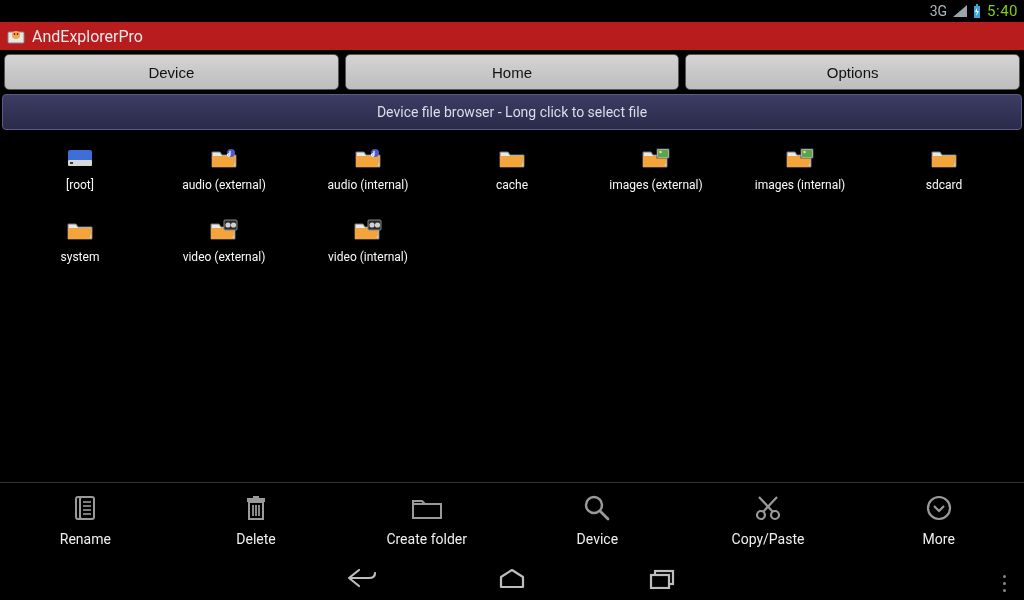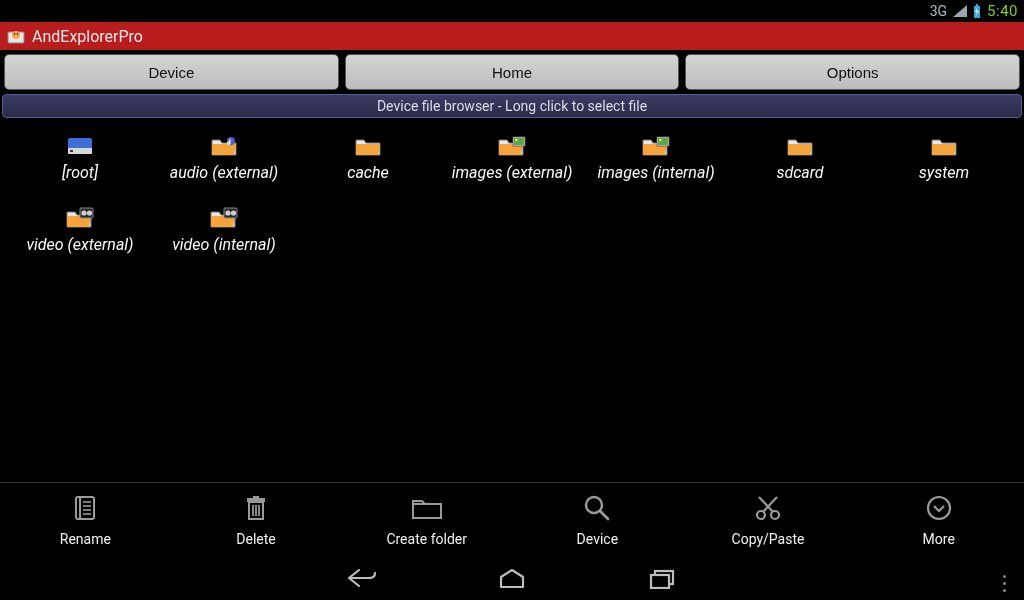--- a/index.html
+++ b/index.html
@@ -20,40 +20,40 @@
     background: linear-gradient(#d4d4d4,#bdbdbd);
     border: 1px solid #555;
     border-radius: 5px;
     font-size: 15px;
     color: #111;
     cursor: pointer;
     text-align: center;
   }
   
   .hint-strip {
-    height: 24px;
+    height: 36px;
     background: linear-gradient(#3d3d64,#2a2a4a);
     border: 1px solid #5a5a8a;
     border-radius: 4px;
     margin: 0 2px;
     display: flex; align-items: center; justify-content: center;
     font-size: 14px; color: #dcdcea;
   }
   
   .file-grid {
     padding: 16px 12px;
     display: grid;
     grid-template-columns: repeat(7, 1fr);
     column-gap: 8px;
     row-gap: 24px;
     align-content: start;
   }
   .file-item { display: flex; flex-direction: column; align-items: center; gap: 6px; cursor: pointer; }
   .file-item .icon-box { width: 28px; height: 24px; display:flex; align-items:center; justify-content:center; }
-  .file-item .label { font-size: 16px; color: #fafafa; text-align: center; line-height: 18px; max-width: 130px; font-style: italic; }
+  .file-item .label { font-size: 12px; color: #fafafa; text-align: center; line-height: 18px; max-width: 130px; }
   
   .action-bar {
     position: absolute; left: 0; right: 0; bottom: 44px;
     height: 74px;
     border-top: 1px solid #353535;
     background: #000;
     display: flex;
   }
   .action-item { flex: 1; display: flex; flex-direction: column; align-items: center; justify-content: center; gap: 8px; cursor: pointer; }
   .action-item .label { font-size: 14px; color: #f0f0f0; }
@@ -130,20 +130,31 @@
           <path d="M19 4 L19 8 M19 8 A1.2 1.2 0 1 1 19 7.99" stroke="#fff" stroke-width="1.2" fill="none"></path>
         </svg>
       </span>
       <span class="label">audio (external)</span>
     </div>
     <div class="file-item">
       <span class="icon-box">
         <svg width="26" height="22" viewBox="0 0 26 22">
           <path d="M1 5 L9 5 L11 8 L25 8 L25 20 L1 20 Z" fill="#e8e8e8" stroke="#777"></path>
           <path d="M1 9 L25 9 L23 20 L1 20 Z" fill="#f4a43a"></path>
+          <circle cx="20" cy="6" r="4" fill="#4e5bce"></circle>
+          <path d="M19 4 L19 8 M19 8 A1.2 1.2 0 1 1 19 7.99" stroke="#fff" stroke-width="1.2" fill="none"></path>
+        </svg>
+      </span>
+      <span class="label">audio (internal)</span>
+    </div>
+    <div class="file-item">
+      <span class="icon-box">
+        <svg width="26" height="22" viewBox="0 0 26 22">
+          <path d="M1 5 L9 5 L11 8 L25 8 L25 20 L1 20 Z" fill="#e8e8e8" stroke="#777"></path>
+          <path d="M1 9 L25 9 L23 20 L1 20 Z" fill="#f4a43a"></path>
         </svg>
       </span>
       <span class="label">cache</span>
     </div>
     <div class="file-item">
       <span class="icon-box">
         <svg width="28" height="22" viewBox="0 0 28 22">
           <path d="M1 5 L9 5 L11 8 L25 8 L25 20 L1 20 Z" fill="#e8e8e8" stroke="#777"></path>
           <path d="M1 9 L25 9 L23 20 L1 20 Z" fill="#f4a43a"></path>
           <rect x="15" y="2" width="12" height="9" fill="#fff" stroke="#555"></rect>

